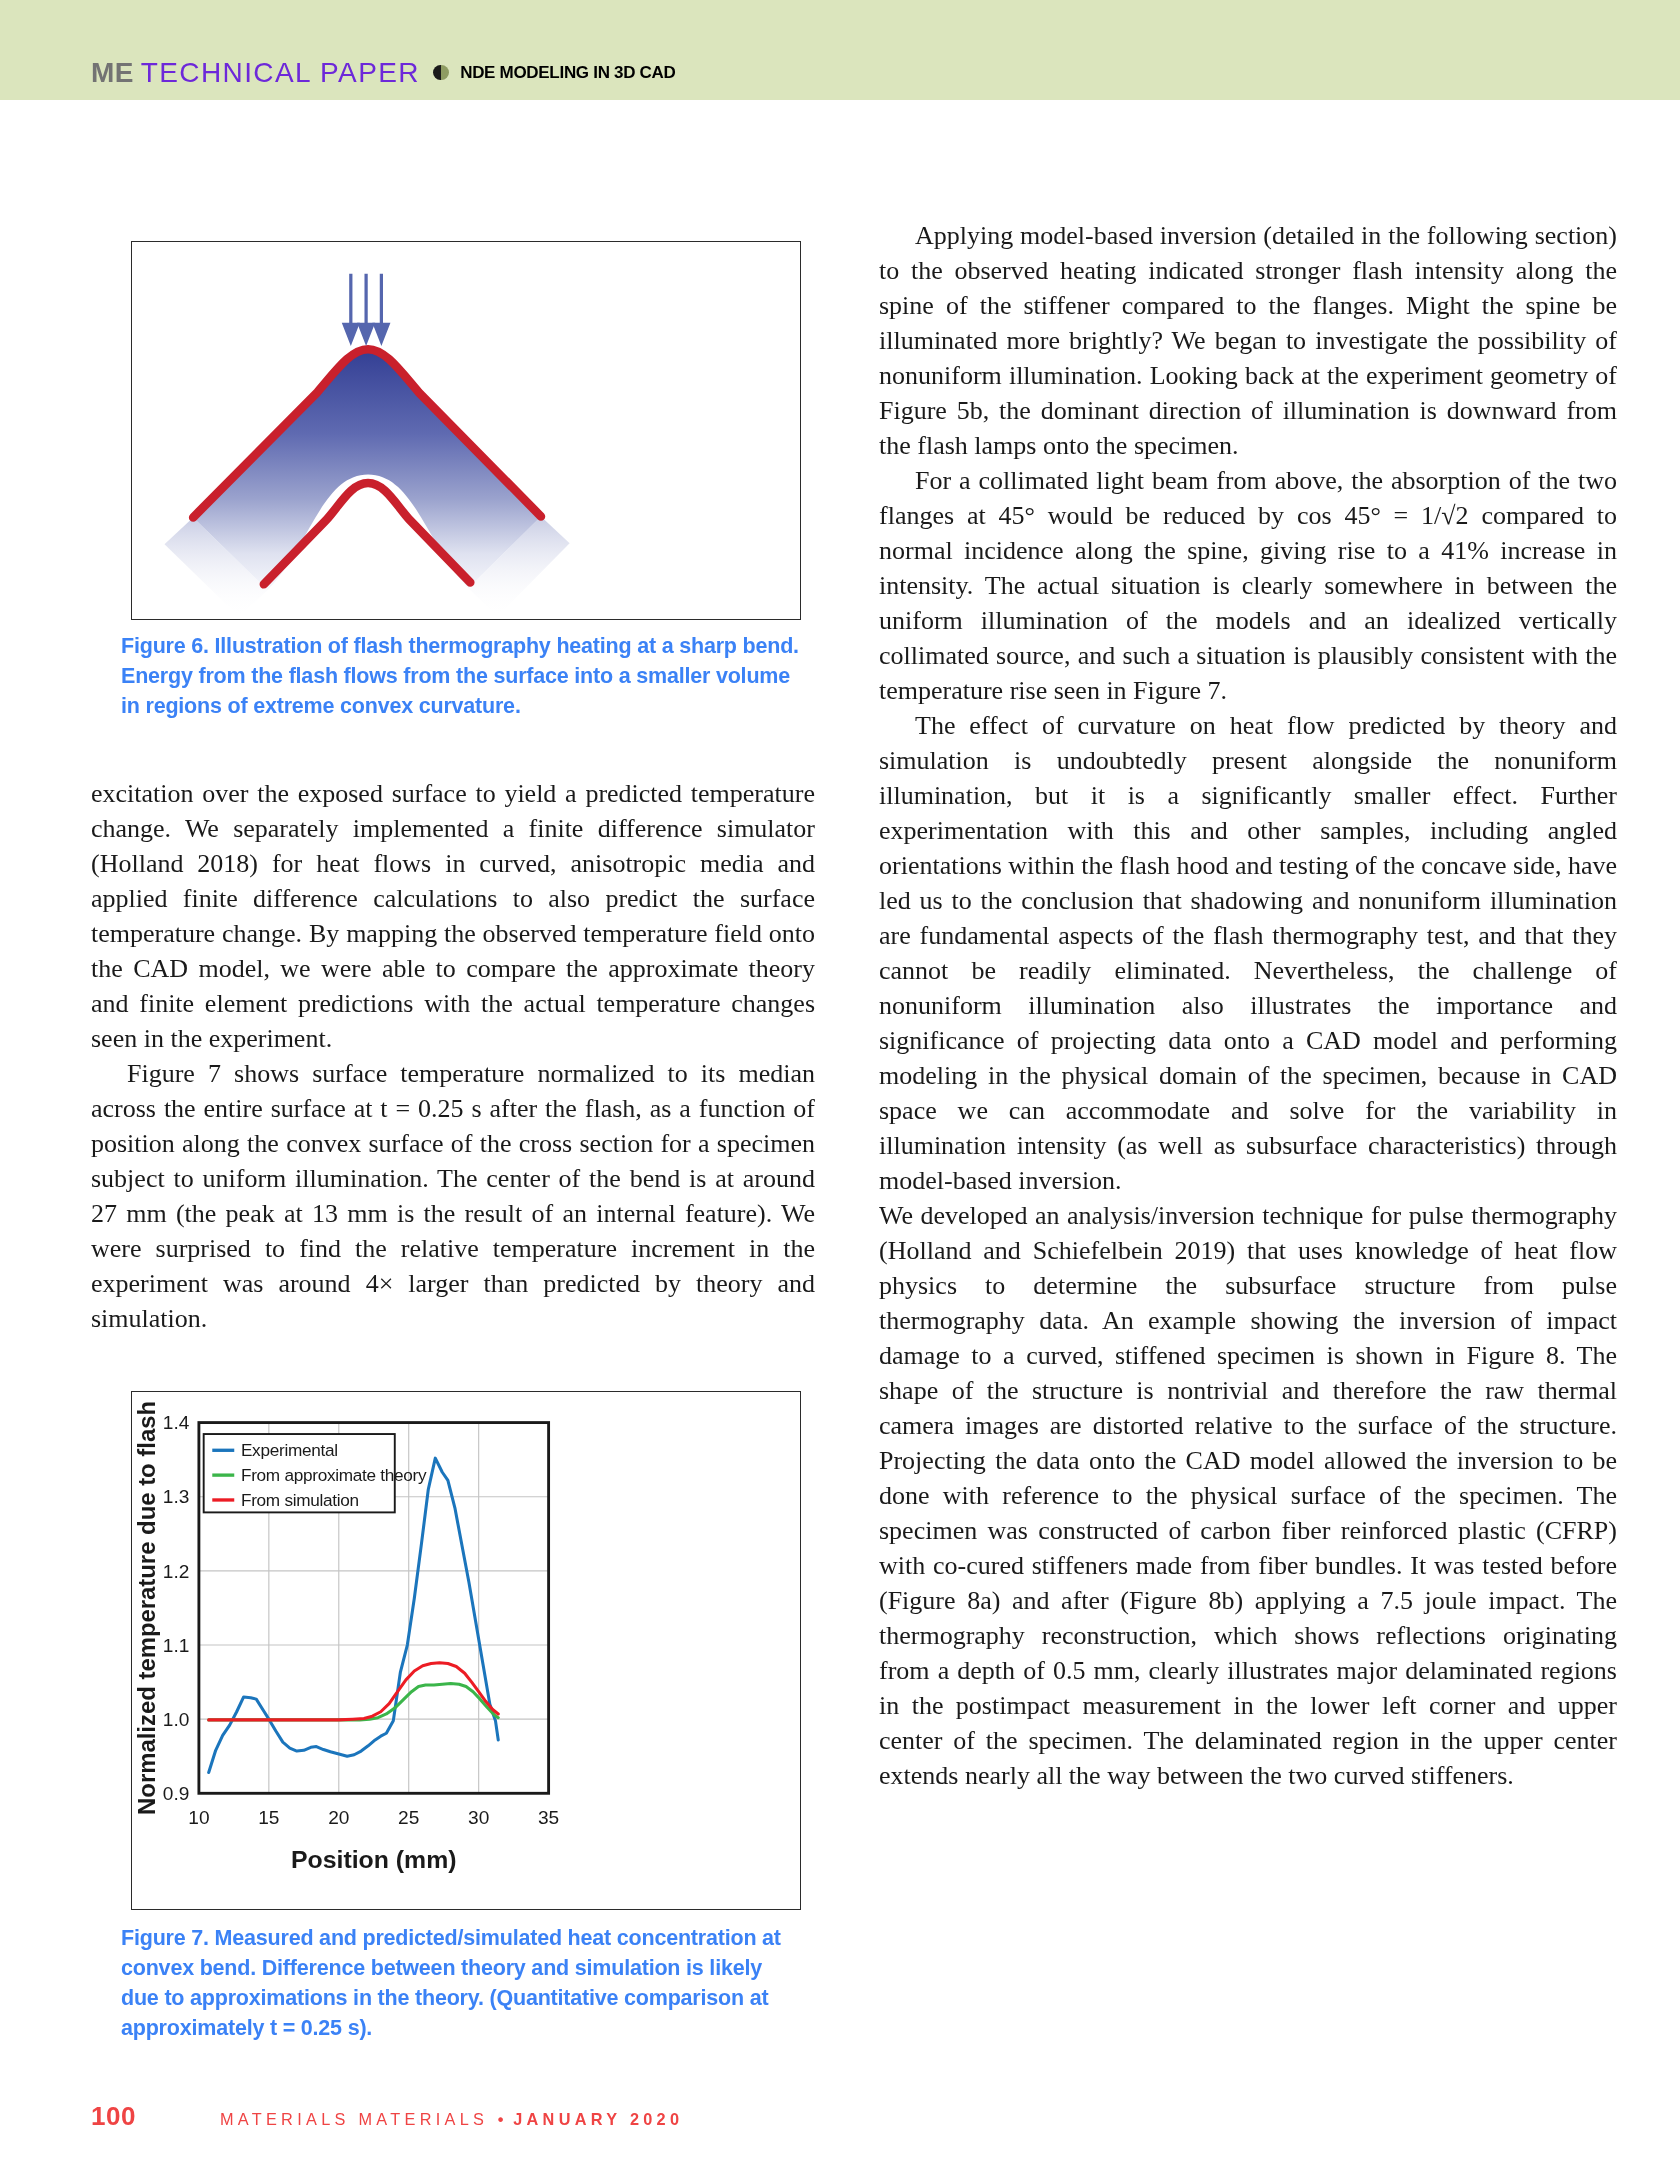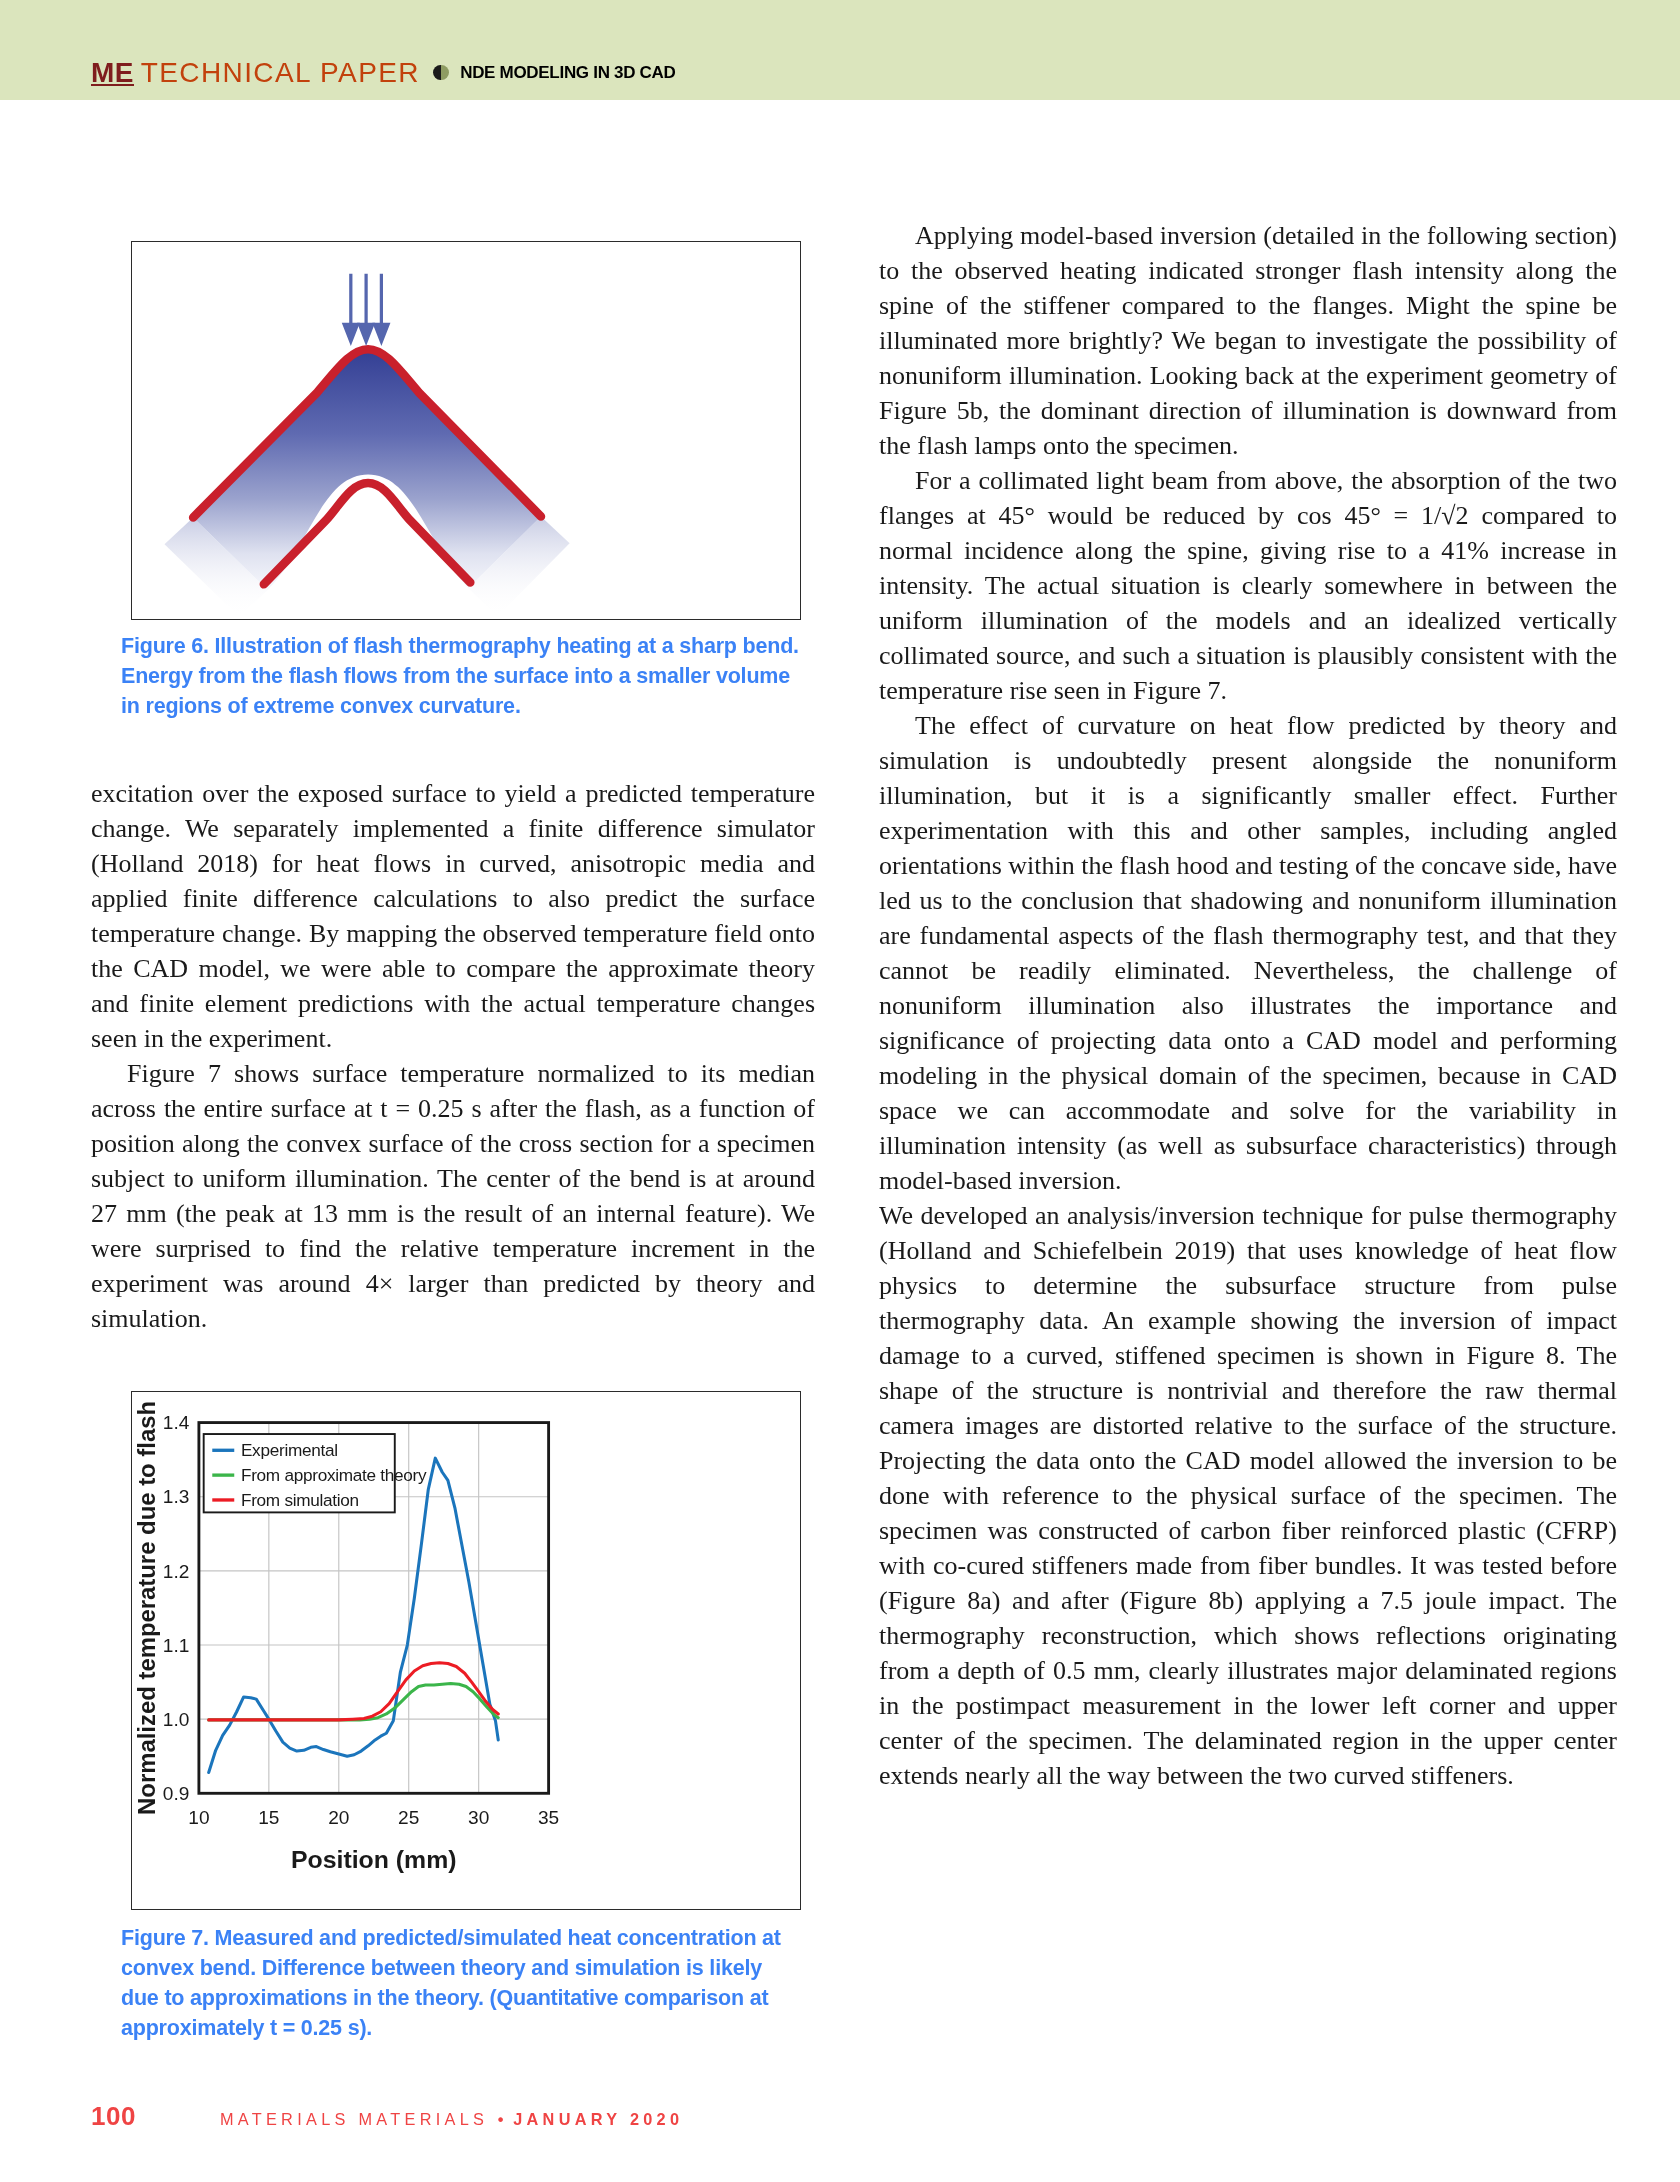--- a/index.html
+++ b/index.html
@@ -9,22 +9,22 @@
   }
   
   .header-band{
     position:absolute;left:0;top:0;width:1680px;height:100px;
     background:#dbe5bd;display:flex;align-items:flex-end;
   }
   .header-inner{
     display:flex;align-items:center;margin-left:91px;margin-bottom:11.5px;
     font-family:"Liberation Sans", sans-serif;white-space:nowrap;
   }
-  .brand{font-weight:bold;font-size:28px;letter-spacing:0.5px;color:#7f1d1d;margin-right:6.7px;text-decoration:underline;}
-  .header-title{font-weight:400;font-size:28px;letter-spacing:1.4px;color:#c2410c;}
+  .brand{font-weight:bold;font-size:28px;letter-spacing:0.5px;color:#737373;margin-right:6.7px;}
+  .header-title{font-weight:400;font-size:28px;letter-spacing:1.4px;color:#6d28d9;}
   .header-sep{
     width:15.3px;height:15.3px;border-radius:50%;margin:0 11.5px 0 13.4px;
     background:linear-gradient(90deg,#1a1a1a 0 50%, #8e9c62 50% 100%);
     display:inline-block;
   }
   .header-subtitle{font-weight:bold;font-size:17px;letter-spacing:-0.3px;color:#000000;}
 
   
   .figbox{
     position:absolute;background:#ffffff;border:1.9px solid #2b2b2b;box-sizing:border-box;

